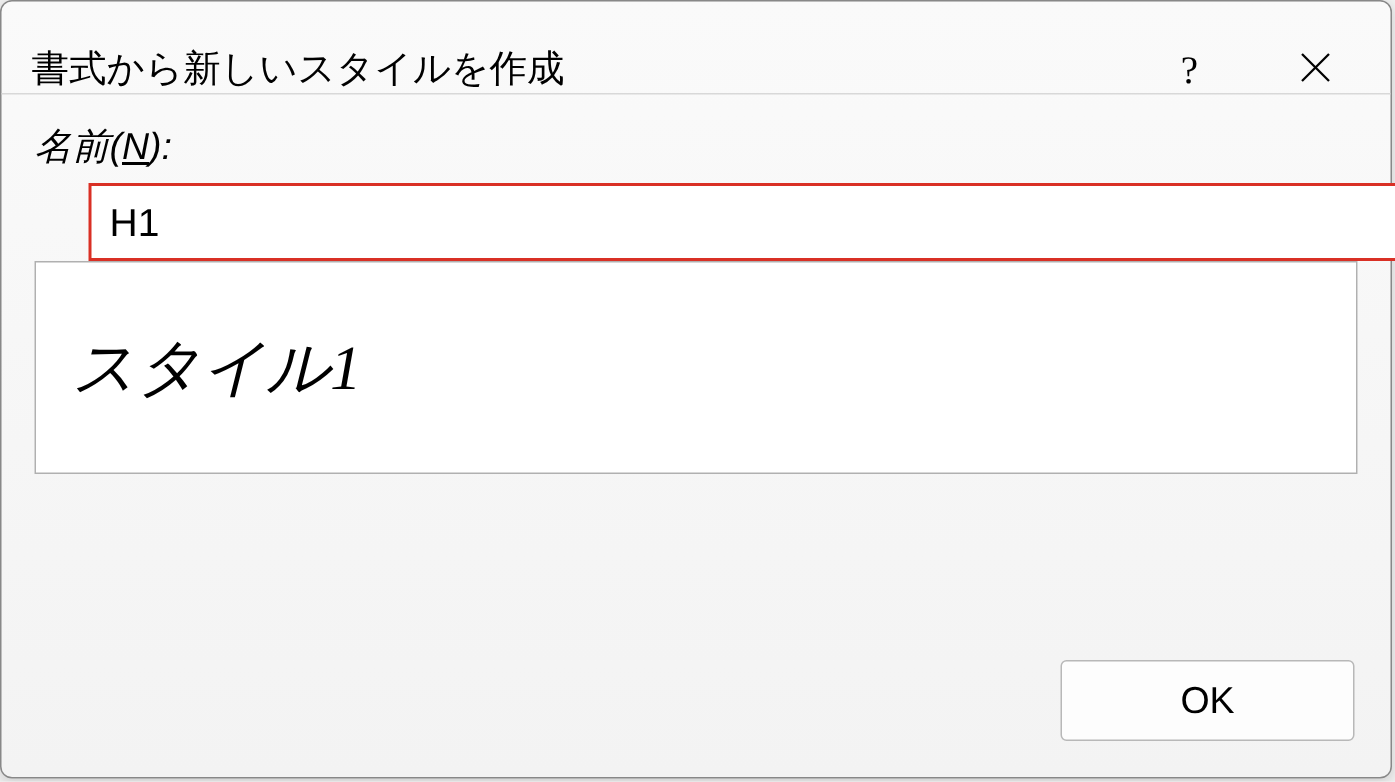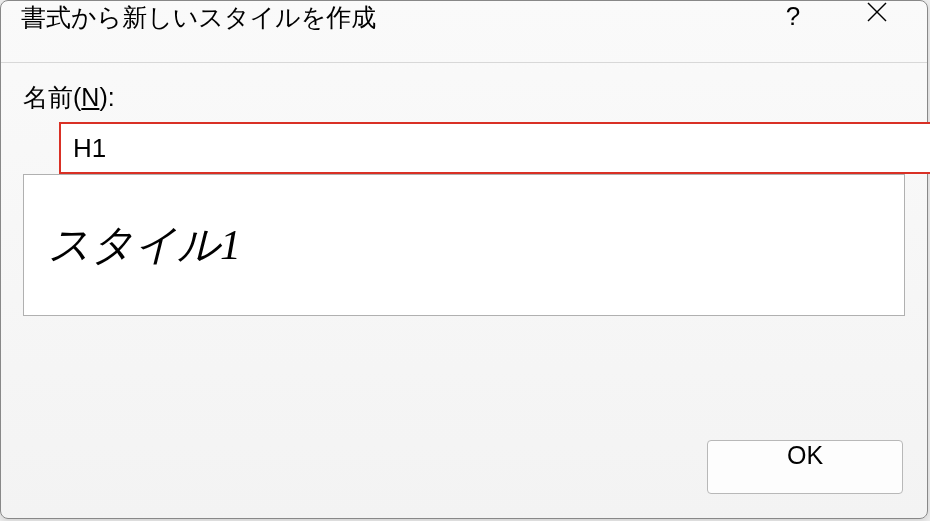--- a/index.html
+++ b/index.html
@@ -20,23 +20,24 @@
       background: linear-gradient(to bottom, #fafafa 0%, #f3f3f3 100%);
       border: 1px solid #888;
       border-radius: 8px;
       box-shadow: 0 2px 8px rgba(0,0,0,0.15);
       display: flex;
       flex-direction: column;
     }
     .titlebar {
       height: 62px;
       display: flex;
-      align-items: flex-start;
+      align-items: flex-end;
       padding: 0 20px;
       border-bottom: 1px solid #d8d8d8;
+      font-family: Liberation Serif, serif;
     }
     .titlebar-title {
       font-size: 25px;
       color: #000;
       flex: 1;
     }
     .titlebar-help {
       width: 48px;
       text-align: center;
       font-size: 26px;
@@ -61,20 +62,21 @@
     .content {
       flex: 1;
       padding: 18px 22px 0 22px;
       display: flex;
       flex-direction: column;
     }
     .label {
       font-size: 25px;
       color: #000;
       margin-bottom: 8px;
+      font-style: italic;
     }
     .name-input {
       width: 100%;
       height: 52px;
       border: 2px solid #d93025;
       background: #fff;
       font-size: 26px;
       padding: 6px 12px;
       font-family: inherit;
       outline: none;
@@ -110,21 +112,21 @@
     .btn {
       min-width: 196px;
       height: 54px;
       background: #fdfdfd;
       border: 1px solid #b8b8b8;
       border-radius: 4px;
       font-size: 25px;
       font-family: inherit;
       cursor: pointer;
       display: flex;
-      align-items: flex-start;
+      align-items: center;
       justify-content: center;
     }
     .underline-accel {
       text-decoration: underline;
     }
   </style>
 </head>
 <body>
 
 <div class="dialog">

